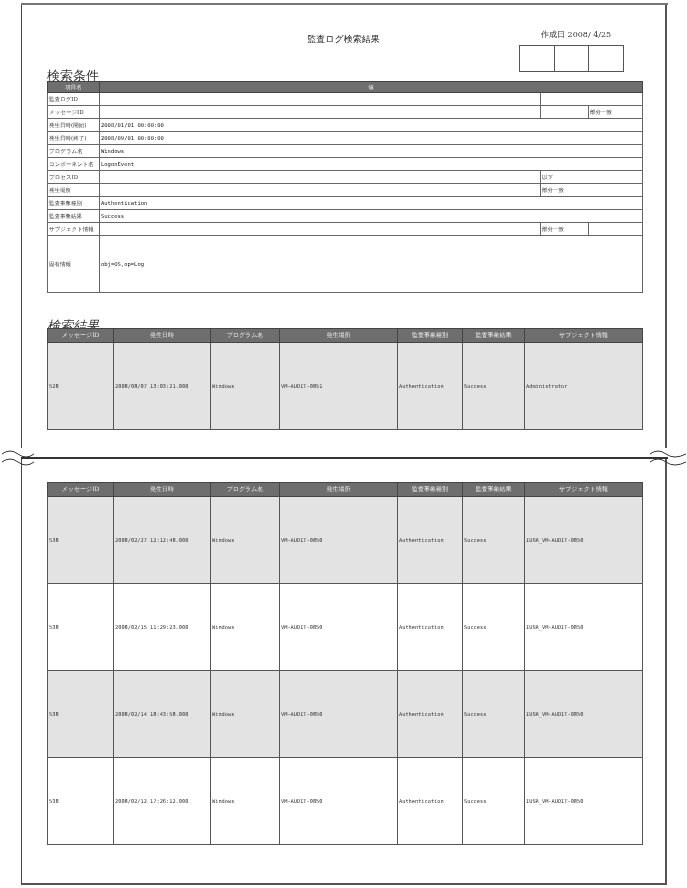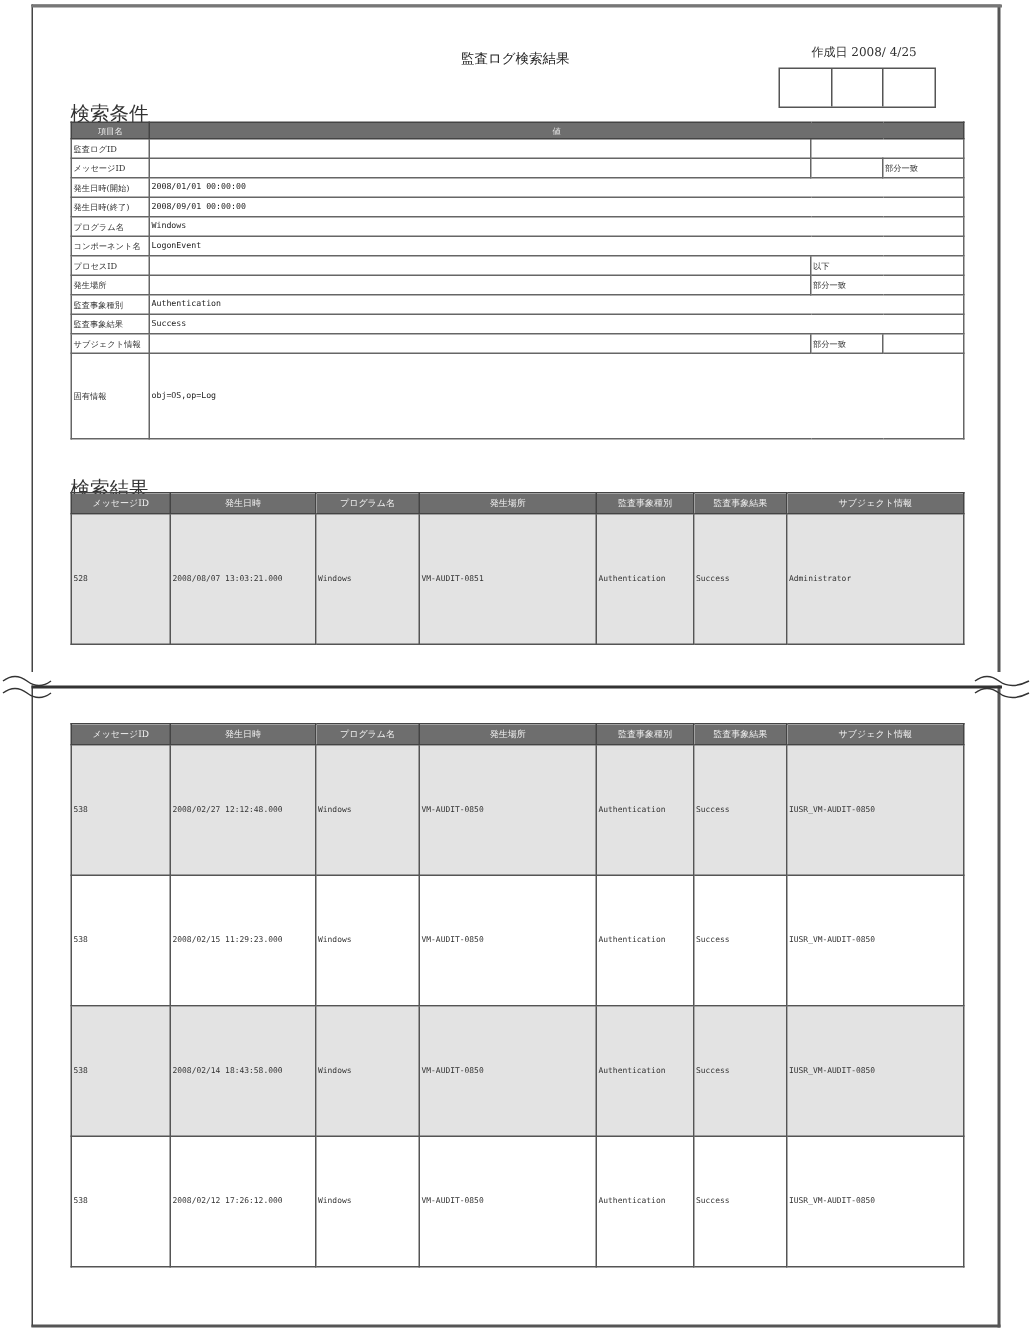--- a/index.html
+++ b/index.html
@@ -112,21 +112,21 @@
     <td class="lbl">部分一致</td>
     <td></td>
   </tr>
   <tr>
     <td class="lbl" style="height:56px;">固有情報</td>
     <td colspan="3">obj=OS,op=Log</td>
   </tr>
 </tbody>
   </table>
 
-<div class="section-label" style="top:317px;">検索結果</div>
+<div class="section-label" style="top:317px;font-style:italic;">検索結果</div>
 
 <table class="res" style="top:328px;">
   <colgroup>
     <col style="width:66px">
       <col style="width:97px">
       <col style="width:69px">
       <col style="width:118px">
       <col style="width:65px">
       <col style="width:62px">
       <col style="width:118px">

